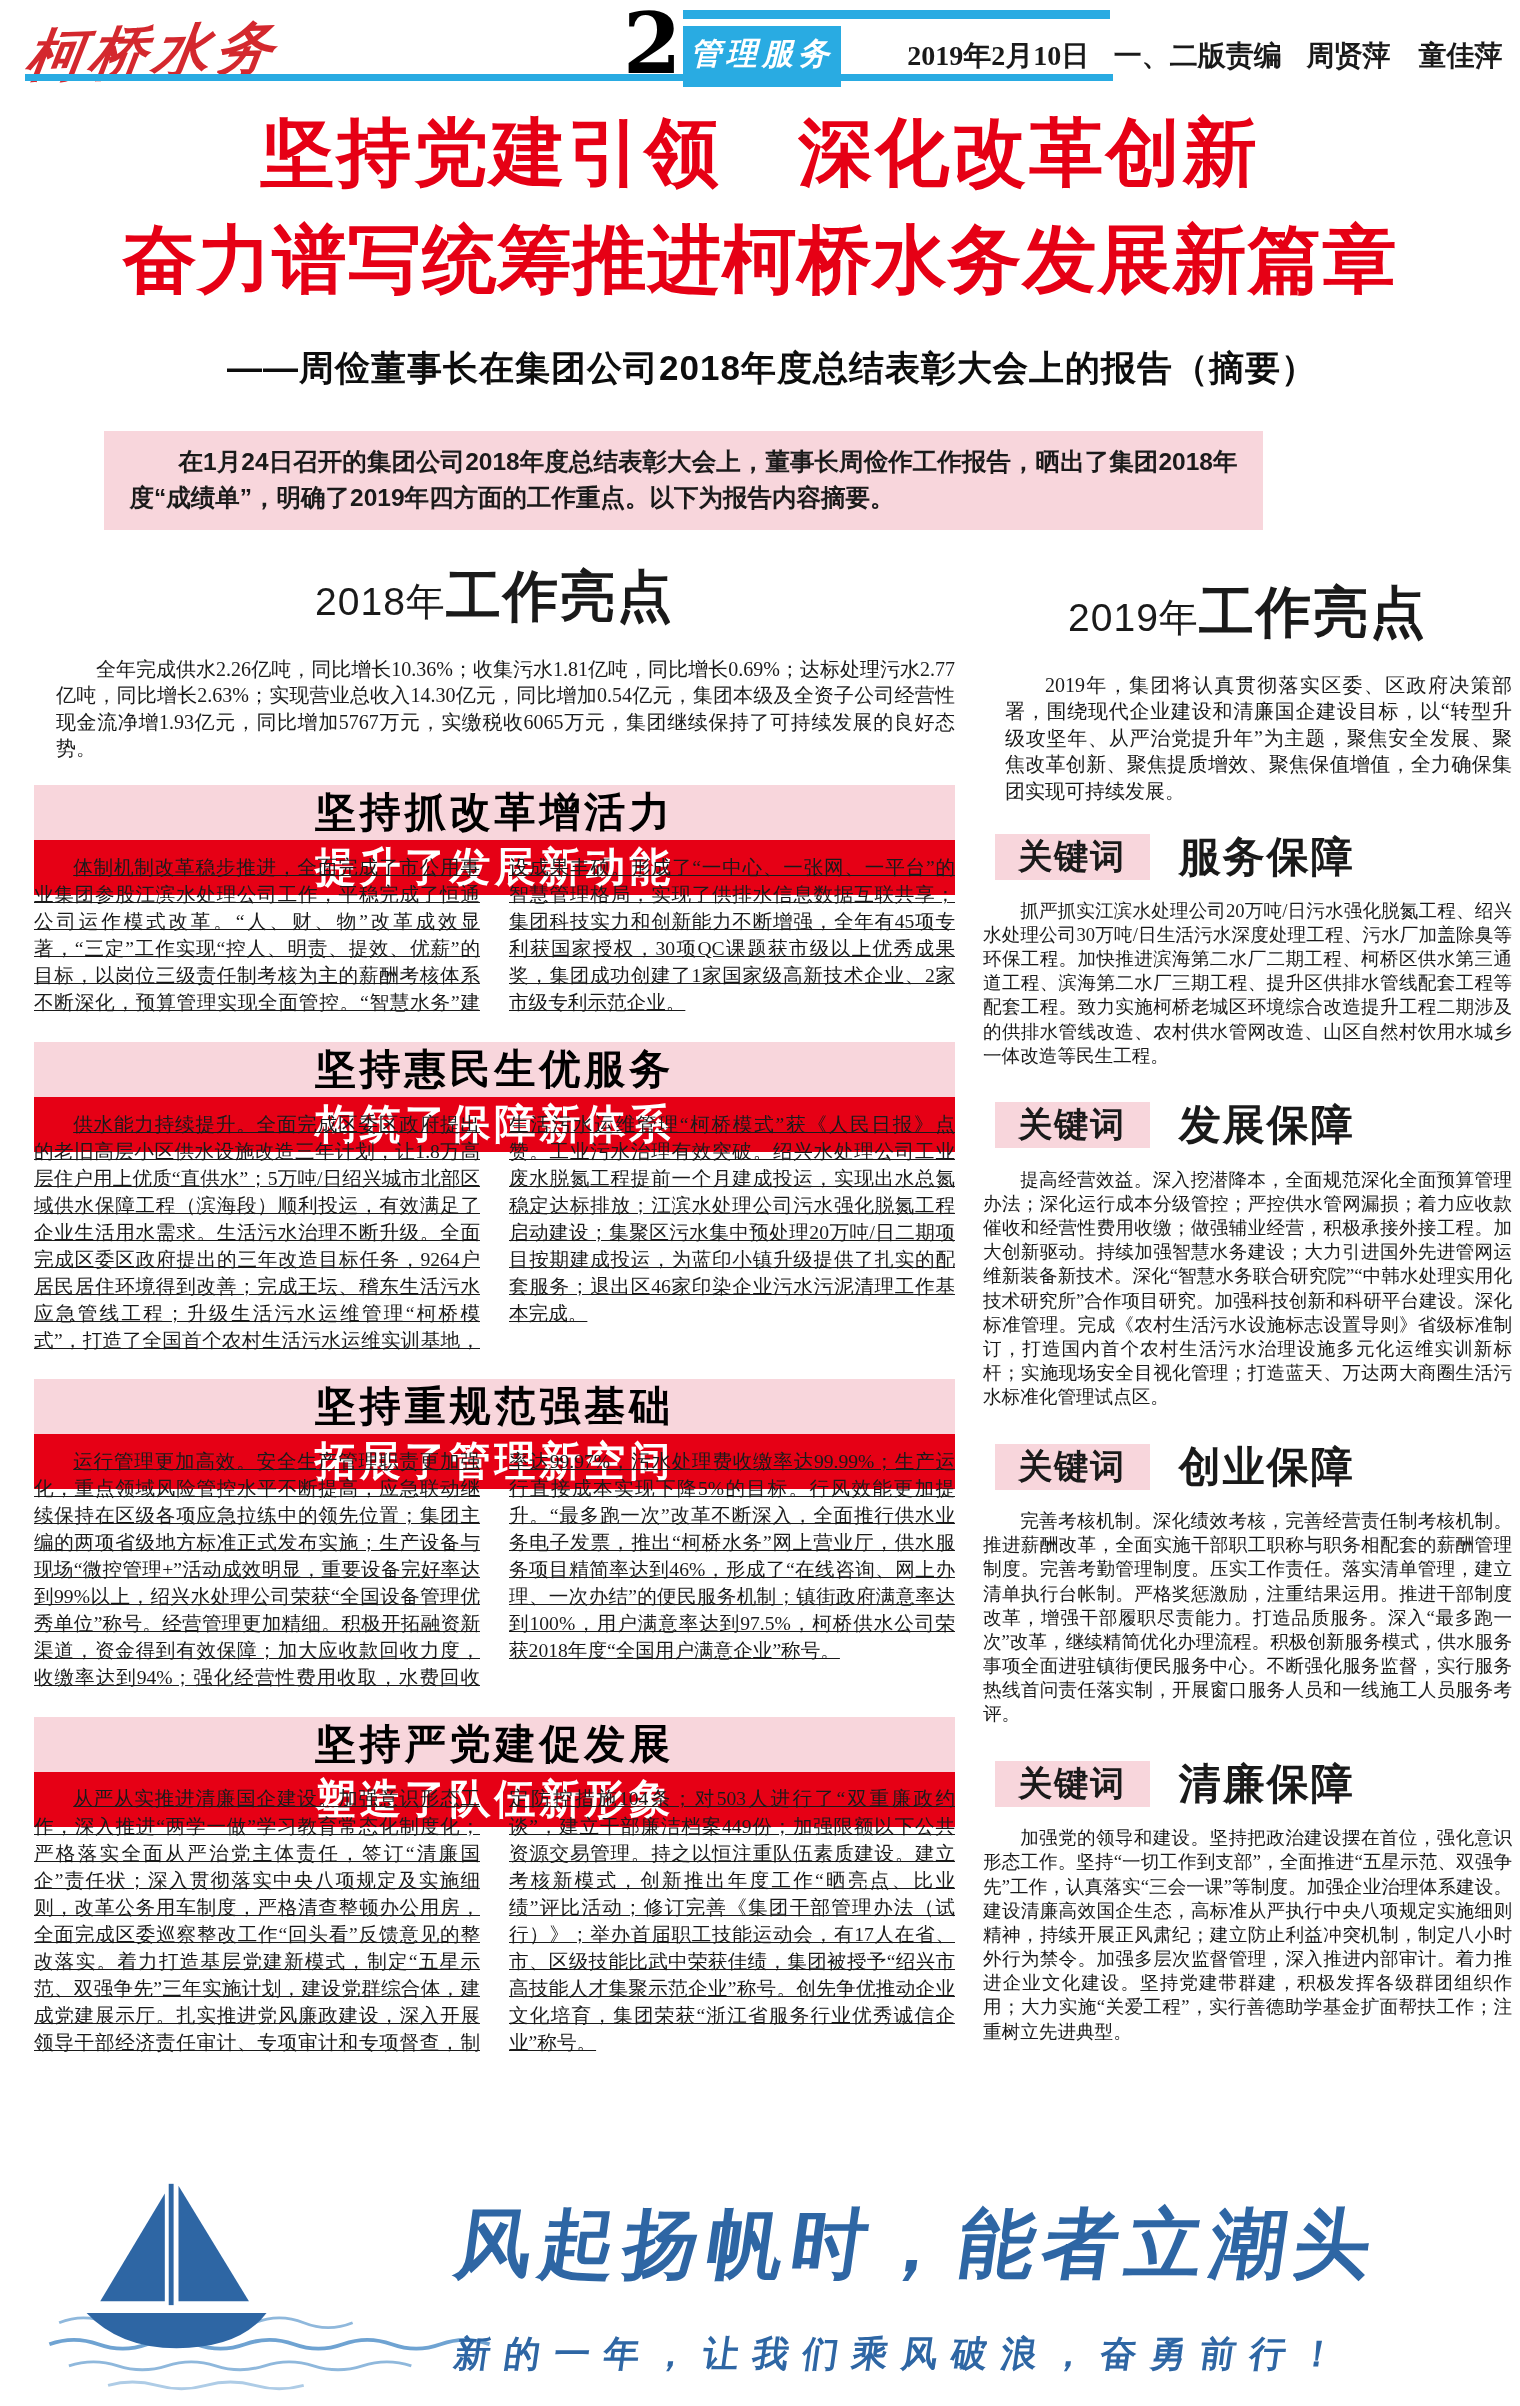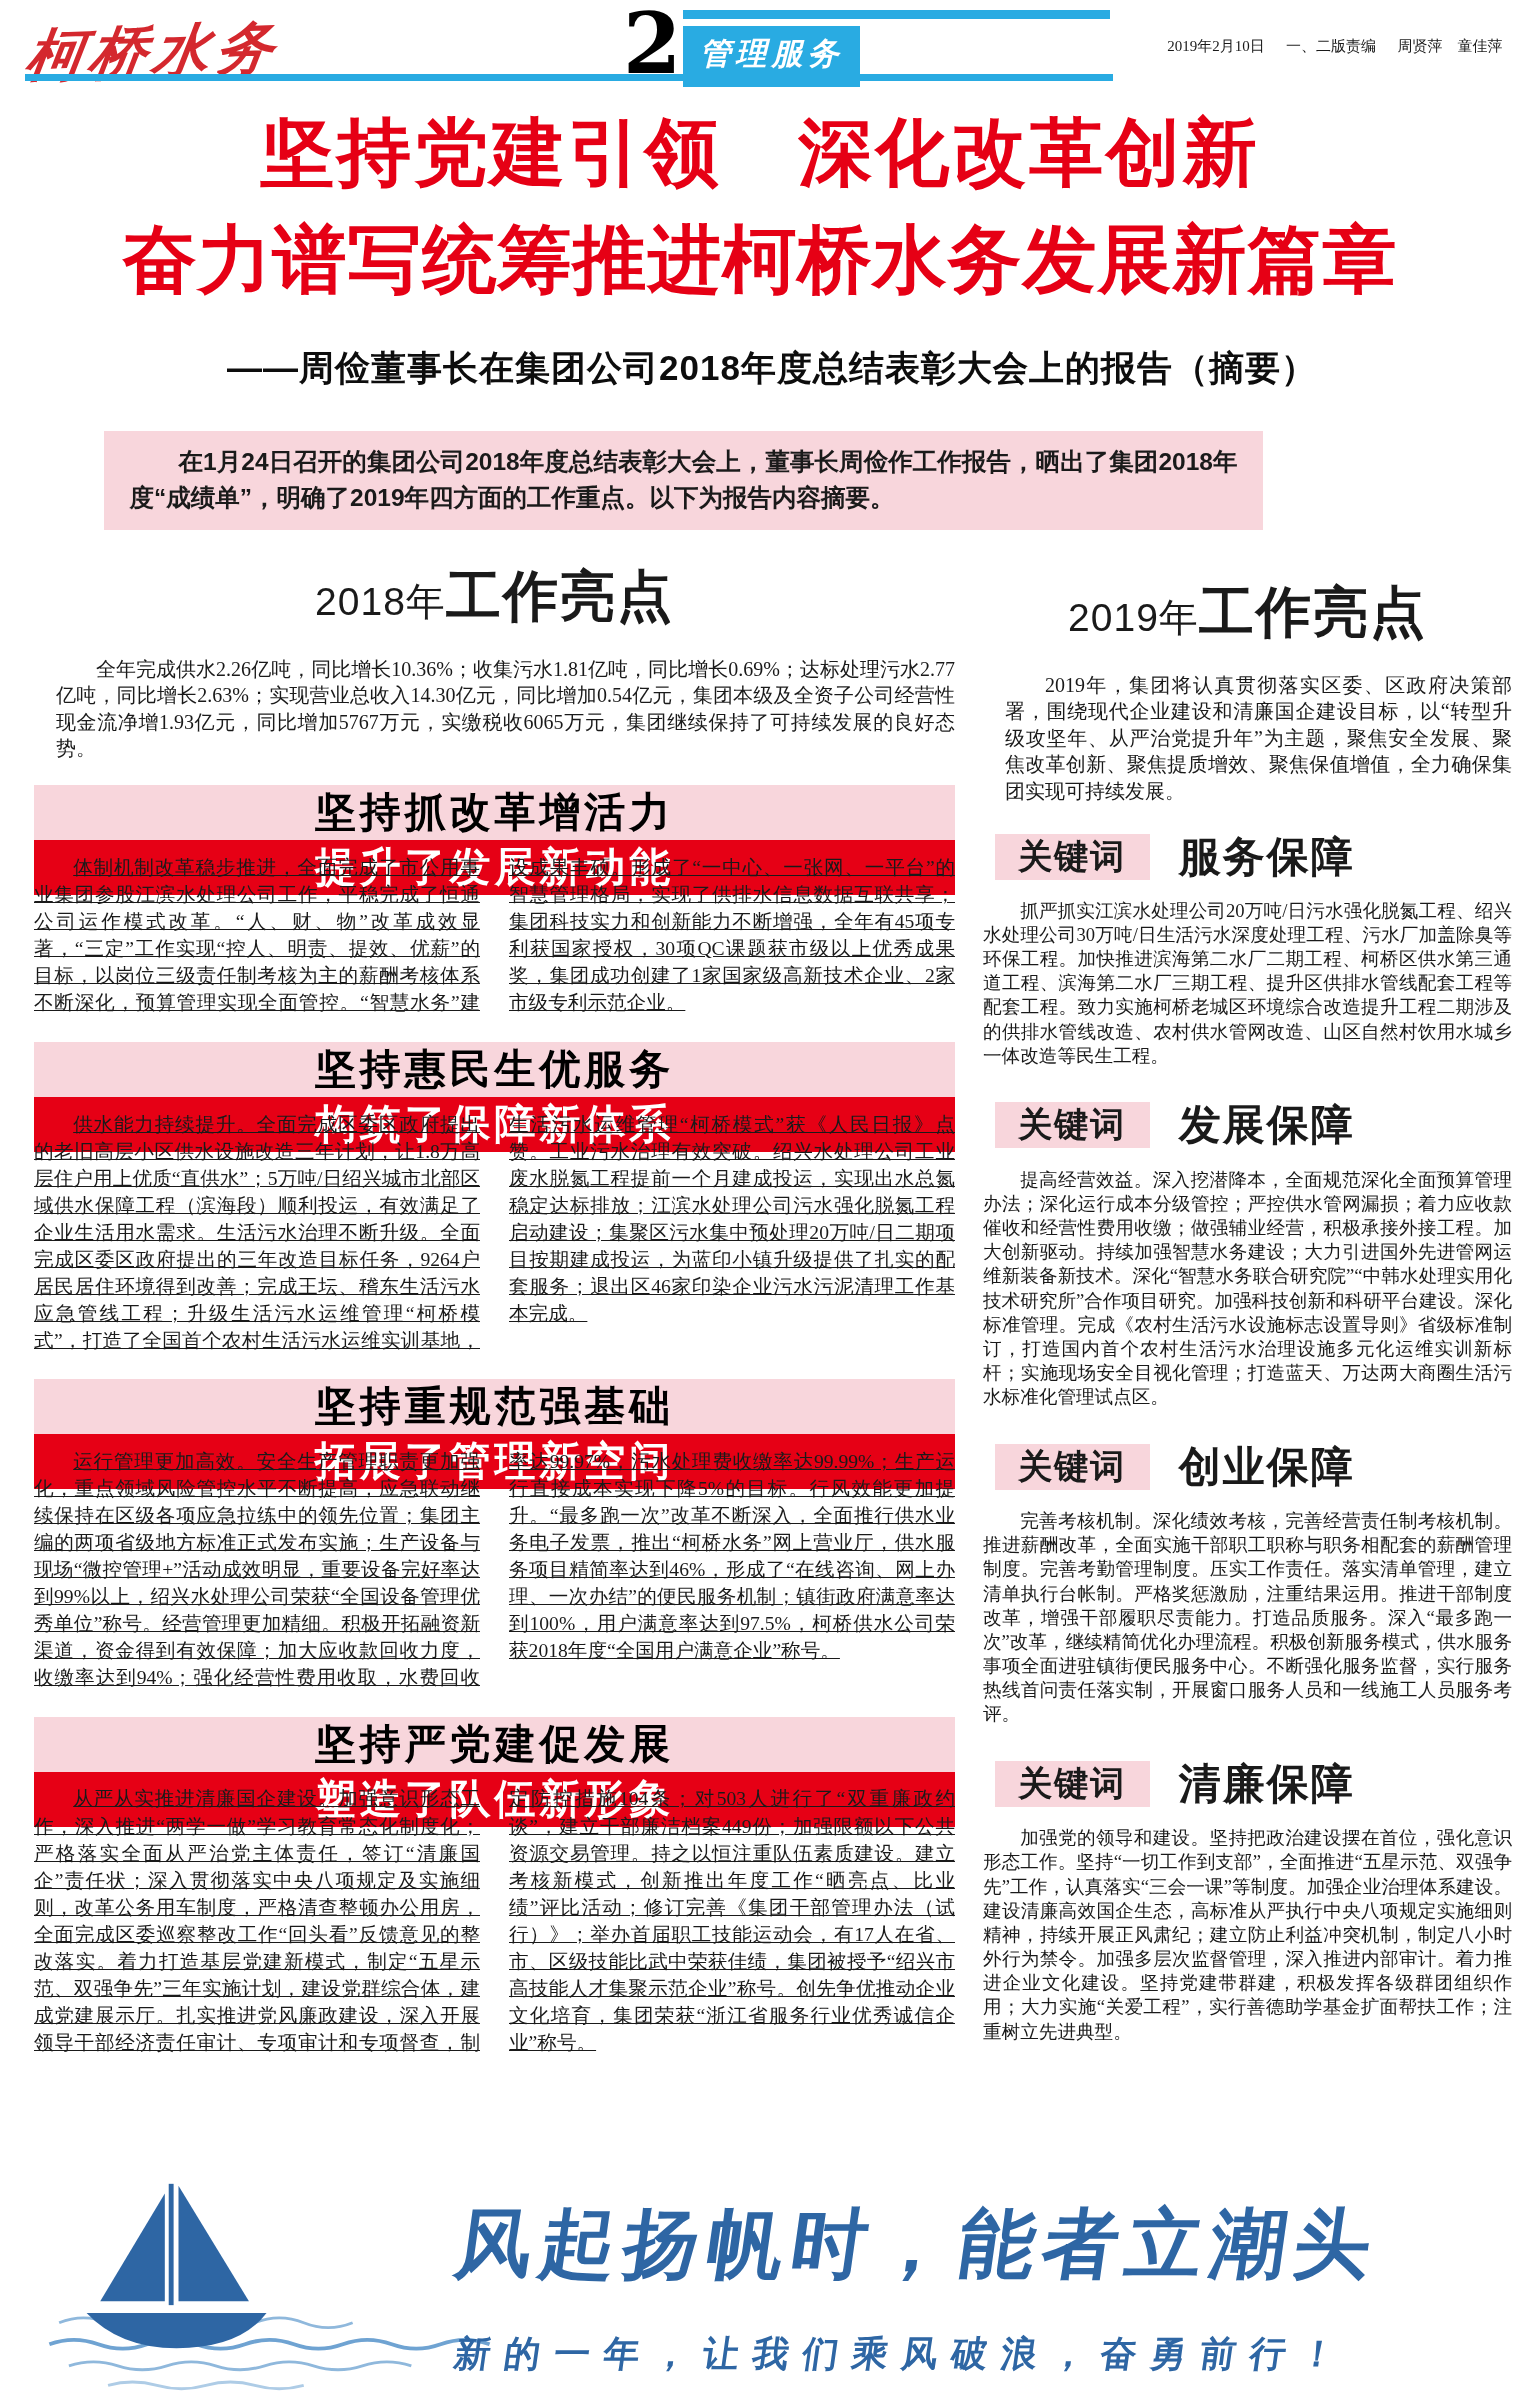--- a/index.html
+++ b/index.html
@@ -22,30 +22,30 @@
     position:absolute;left:27.4px;top:13.7px;font-size:57px;font-weight:700;font-style:italic;
     color:var(--logo-red);letter-spacing:5.9px;transform:skewX(-10deg) rotate(-2deg);
     font-family:"Liberation Serif","DejaVu Serif",serif;
   }
   .pagenum{
     position:absolute;left:623px;top:2px;font-size:84px;font-weight:900;
     font-family:"DejaVu Serif","Liberation Serif",serif;color:#000;line-height:1;
   }
   .top-rule{position:absolute;left:683px;top:9.8px;width:427px;height:8.8px;background:var(--cyan);}
   .section-box{
-    position:absolute;left:683px;top:25.5px;width:177px;height:61px;background:var(--cyan);
+    position:absolute;left:683px;top:25.5px;width:158px;height:61px;background:var(--cyan);
     display:flex;align-items:center;justify-content:center;
   }
   .section-box span{
     color:#fff;font-size:31px;font-weight:700;font-style:italic;letter-spacing:4.9px;
     border-bottom:2.9px solid #fff;padding:0 2px 2.9px 2px;
     font-family:"Liberation Sans","DejaVu Sans",sans-serif;
   }
   .date-line{
-    position:absolute;right:17.6px;top:37px;font-size:15px;font-weight:400;
+    position:absolute;right:17.6px;top:37px;font-size:28px;font-weight:700;
     font-family:"Liberation Serif","DejaVu Serif",serif;white-space:nowrap;
   }
   .date-line span{margin-left:17.6px;}
   .bottom-rule{position:absolute;left:24.5px;top:74px;width:1088px;height:6.9px;background:var(--cyan);}
   
   .headline{position:absolute;left:0;top:116px;width:100%;text-align:center;color:var(--accent-red);
     font-family:"Liberation Sans","DejaVu Sans",sans-serif;font-weight:900;}
   .headline .l1{font-size:74px;letter-spacing:2.9px;line-height:1.0;}
   .headline .l2{font-size:74px;letter-spacing:1px;line-height:1.0;margin-top:33px;}
   .subtitle{

